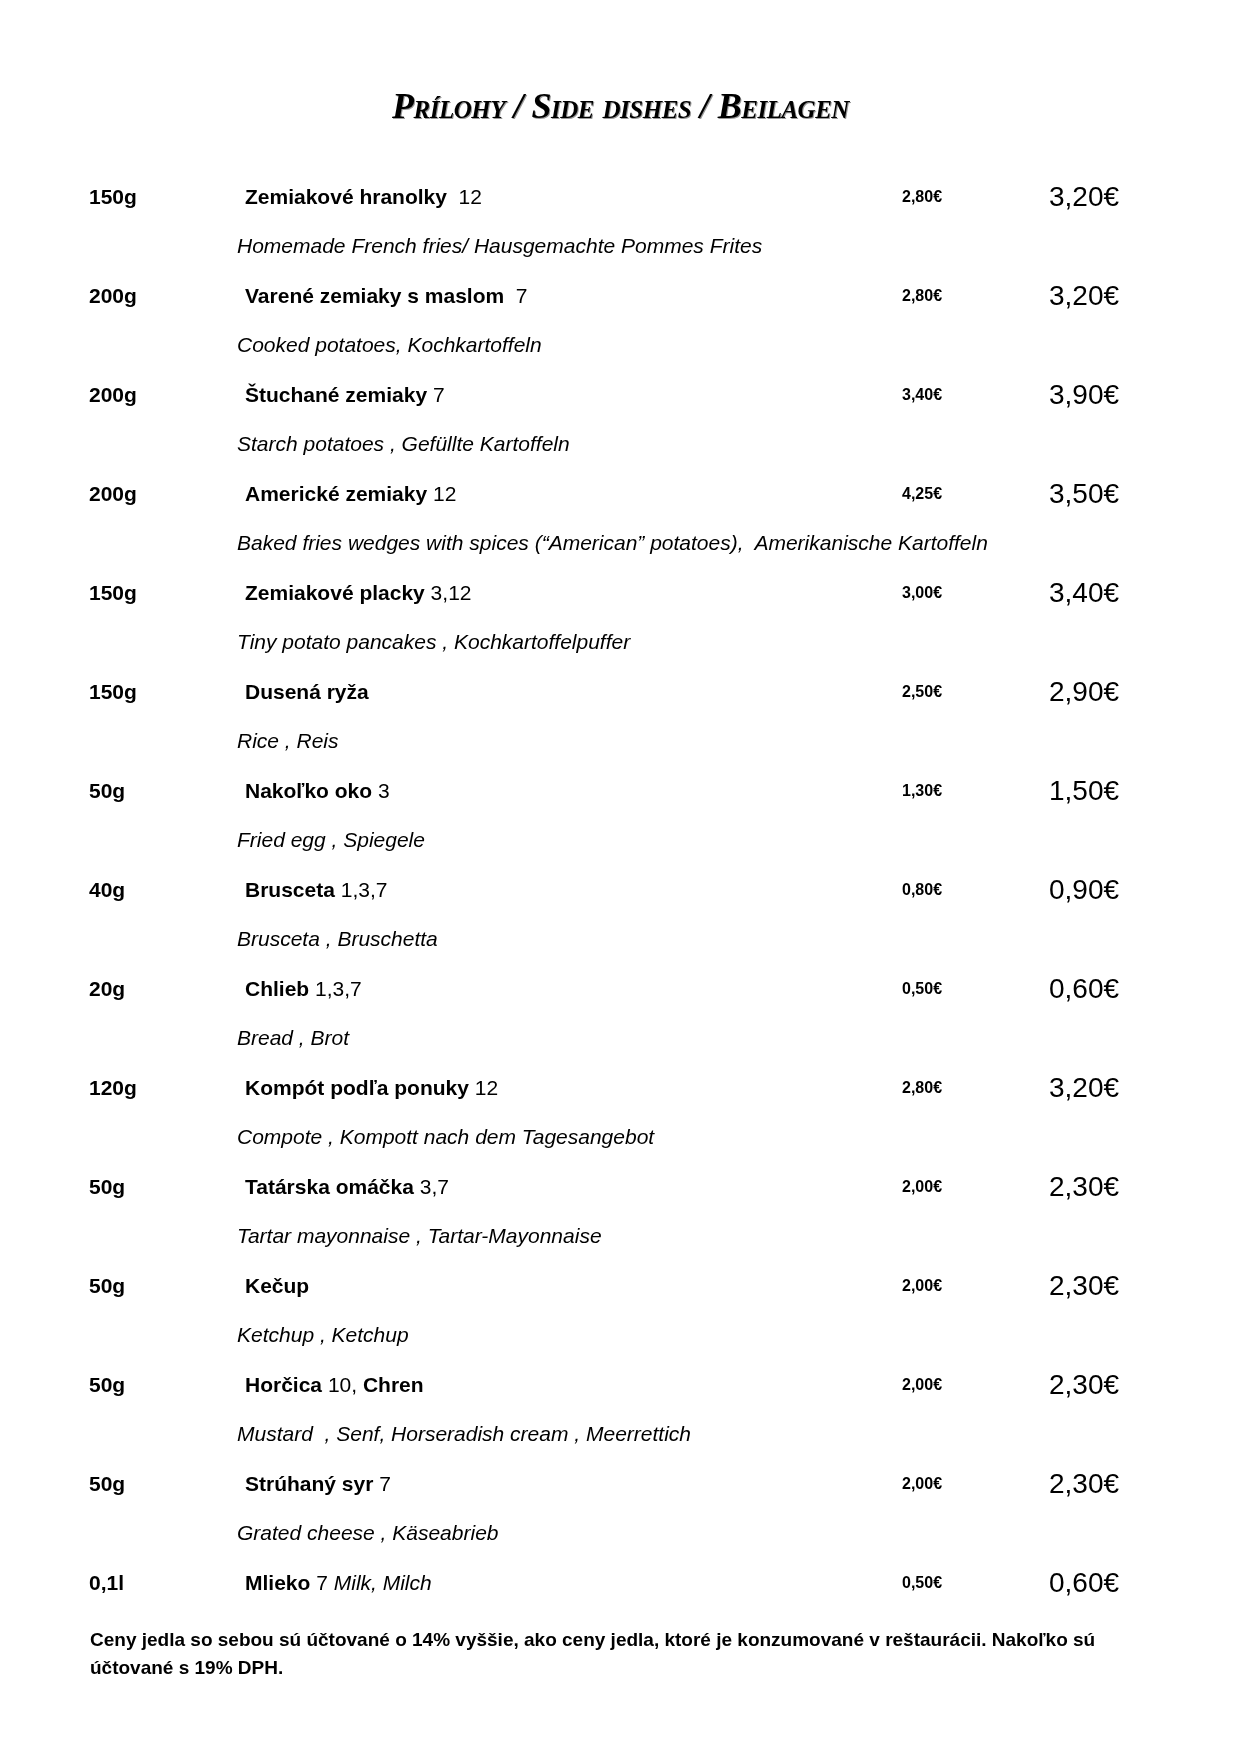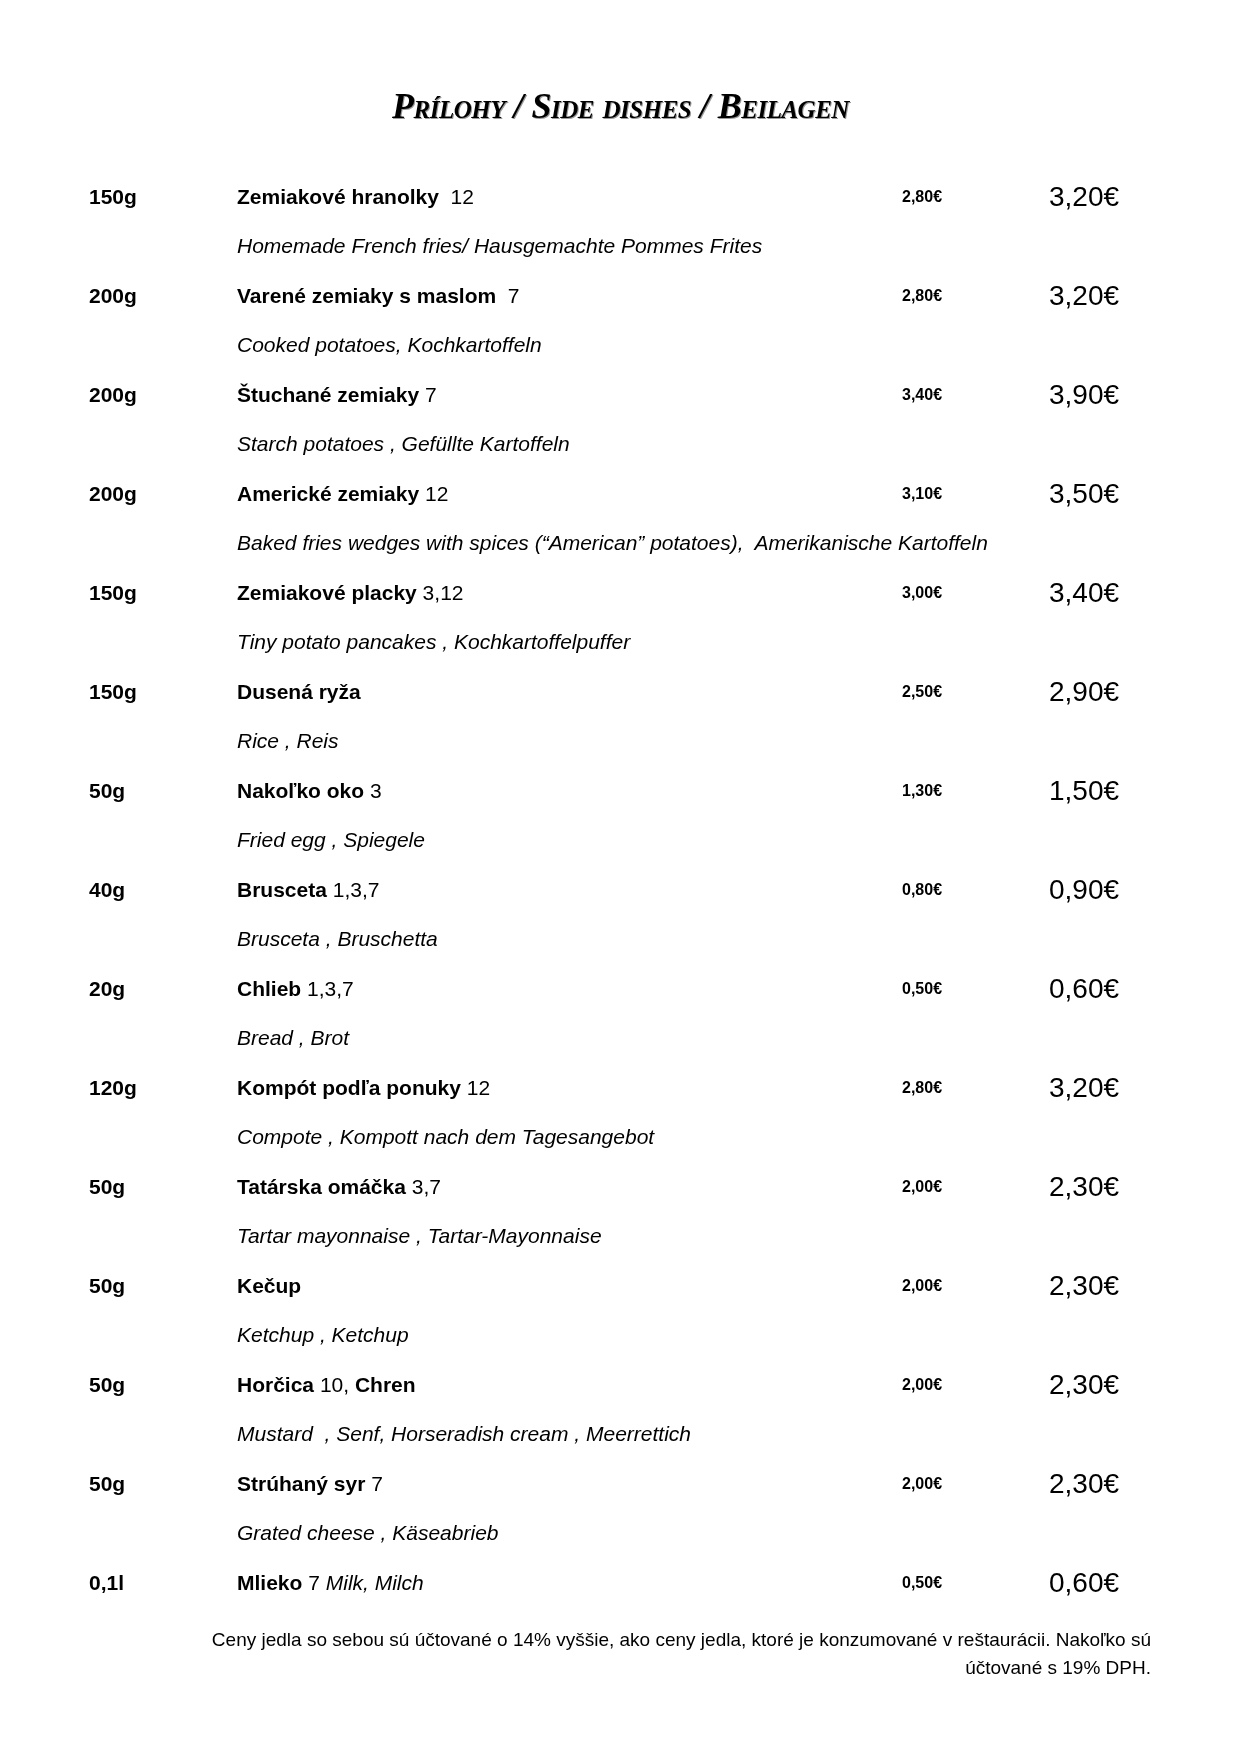--- a/index.html
+++ b/index.html
@@ -13,33 +13,33 @@
       font-family: "Liberation Serif", "DejaVu Serif", serif;
       font-style: italic; font-weight: bold; font-variant: small-caps;
       font-size: 36px; letter-spacing: -0.5px; line-height: 44px;
       text-shadow: 1px 1px 0 #9a9a9a;
     }
     .row {
       position: absolute; left: 0; width: 1098px; height: 30px;
       font-size: 21px; line-height: 30px;
     }
     .row .weight { position: absolute; left: 89px; font-weight: bold; }
-    .row .name { position: absolute; left: 237px; white-space: nowrap; }
+    .row .name { position: absolute; left: 245px; white-space: nowrap; }
     .row .name b { font-weight: bold; }
     .row .name .allergens { font-weight: normal; }
     .row .name .inline-desc { font-style: italic; font-weight: normal; }
     .row .price { position: absolute; left: 902px; font-weight: bold; font-size: 16px; }
     .row .price2 { position: absolute; left: 1049px; font-size: 28px; }
     .desc {
       position: absolute; left: 237px; height: 30px; line-height: 30px;
       font-size: 21px; font-style: italic; white-space: nowrap;
     }
     .footer {
       position: absolute; left: 90px; width: 1061px; top: 1626px;
-      text-align: right; font-weight: normal; font-size: 19px; line-height: 28px;
+      text-align: left; font-weight: bold; font-size: 19px; line-height: 28px;
     }
   </style>
 </head>
 <body>
 
 <div class="title">Prílohy / Side dishes / Beilagen</div>
 
 <div class="row" style="top:182px">
   <span class="weight">150g</span>
   <span class="name"><b>Zemiakové hranolky</b><span class="allergens" style="white-space:pre">  12</span></span>
@@ -60,21 +60,21 @@
   <span class="weight">200g</span>
   <span class="name"><b>Štuchané zemiaky</b><span class="allergens" style="white-space:pre"> 7</span></span>
   <span class="price">3,40€</span>
   <span class="price2">3,90€</span>
 </div>
 <div class="desc" style="top:429px">Starch potatoes , Gefüllte Kartoffeln</div>
 
 <div class="row" style="top:479px">
   <span class="weight">200g</span>
   <span class="name"><b>Americké zemiaky</b><span class="allergens" style="white-space:pre"> 12</span></span>
-  <span class="price">3,10€</span>
+  <span class="price">4,25€</span>
   <span class="price2">3,50€</span>
 </div>
 <div class="desc" style="top:528px; white-space:pre">Baked fries wedges with spices (“American” potatoes),  Amerikanische Kartoffeln</div>
 
 <div class="row" style="top:578px">
   <span class="weight">150g</span>
   <span class="name"><b>Zemiakové placky</b><span class="allergens" style="white-space:pre"> 3,12</span></span>
   <span class="price">3,00€</span>
   <span class="price2">3,40€</span>
 </div>

